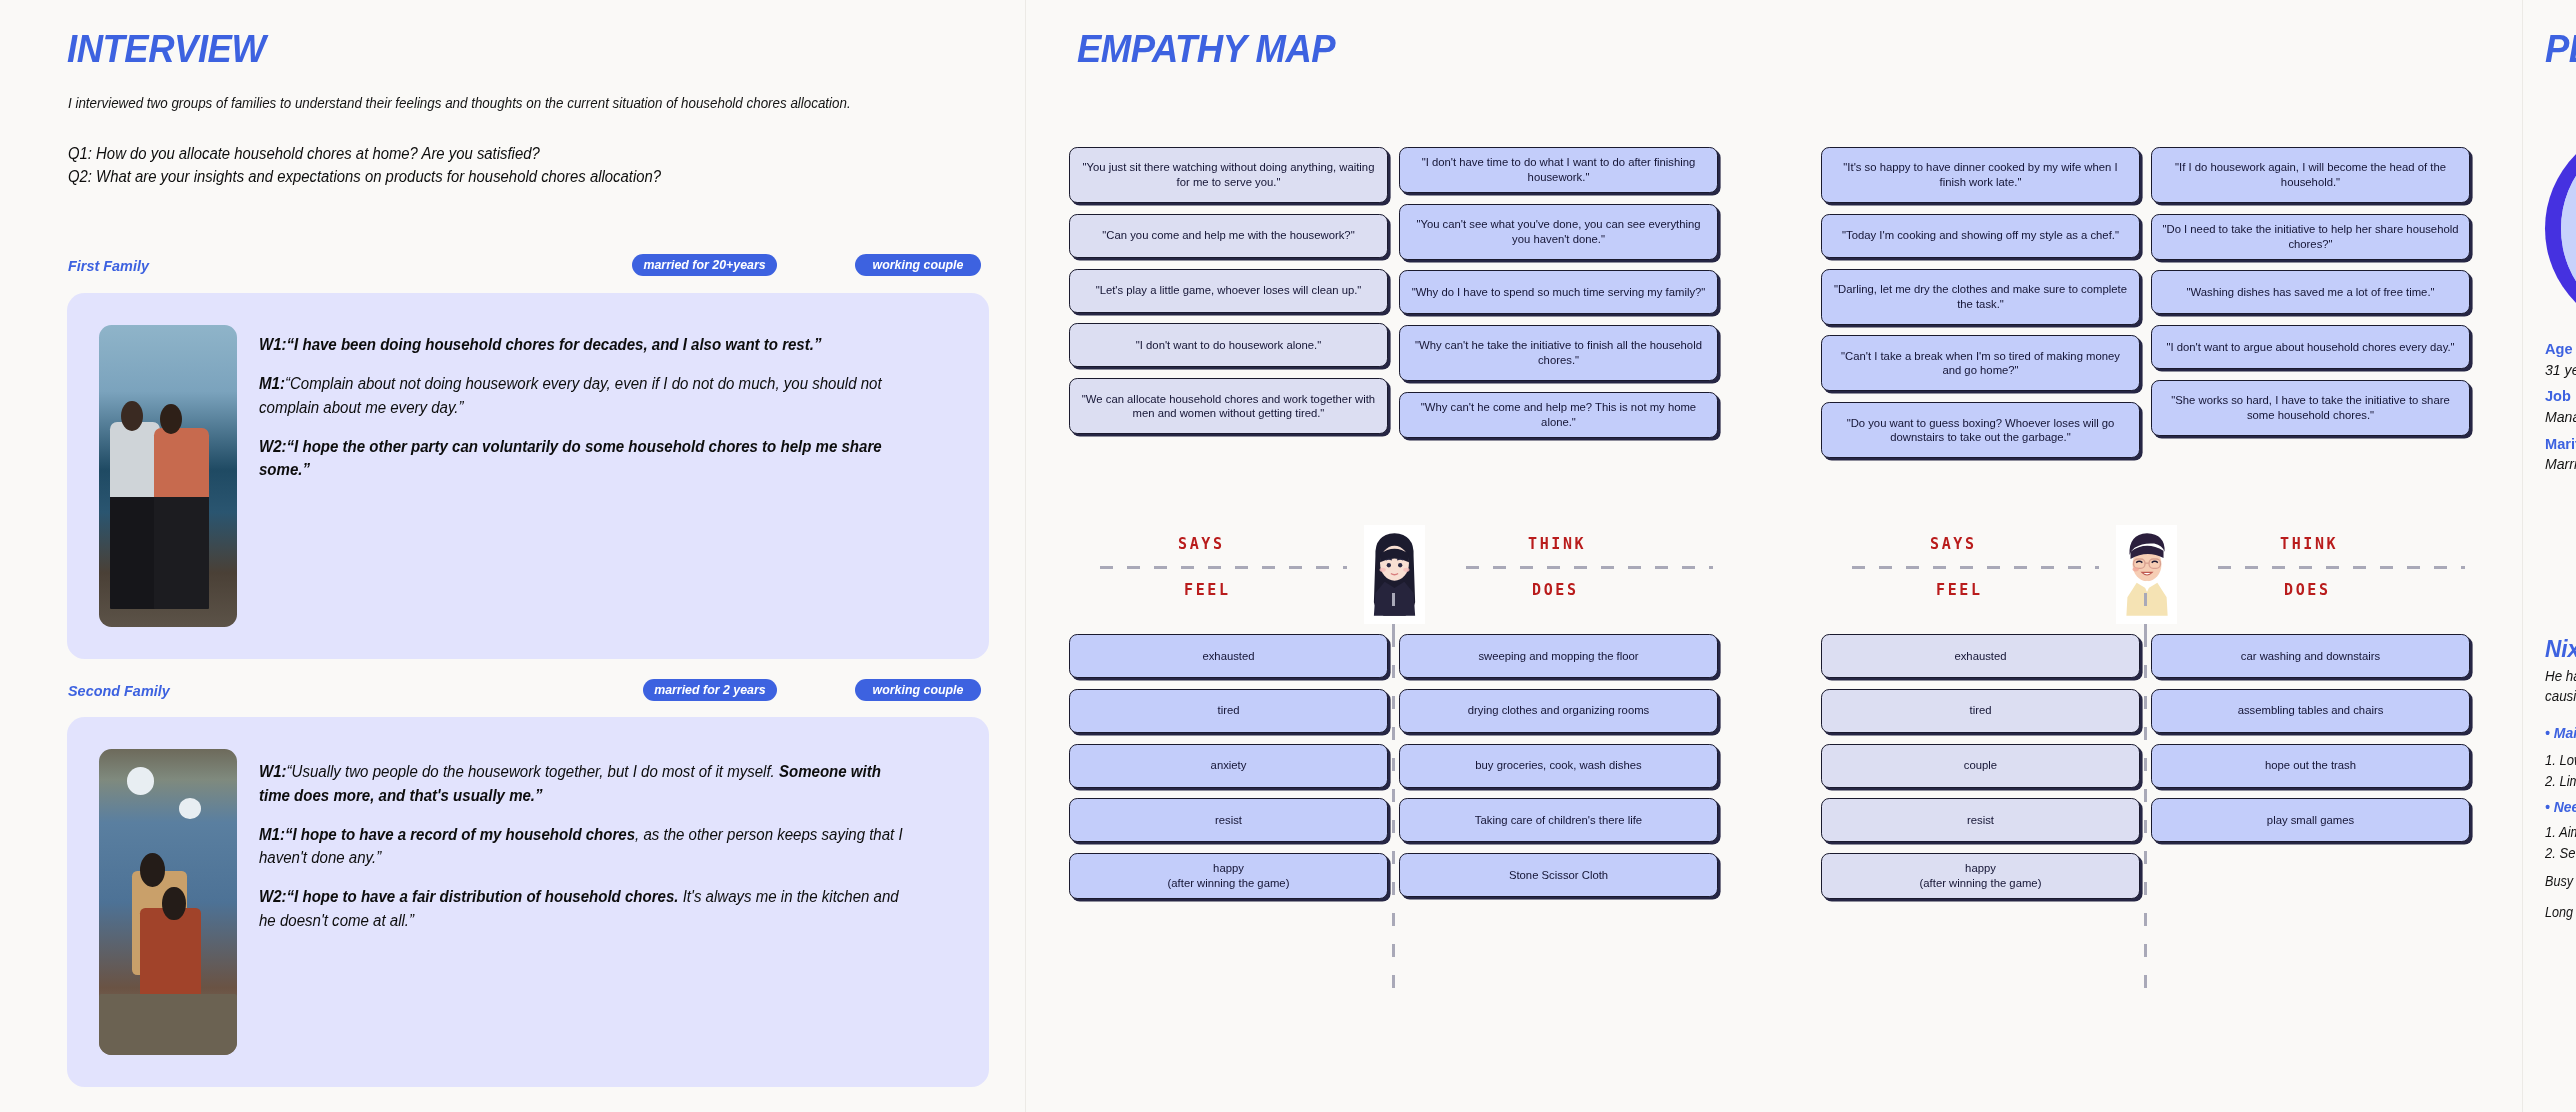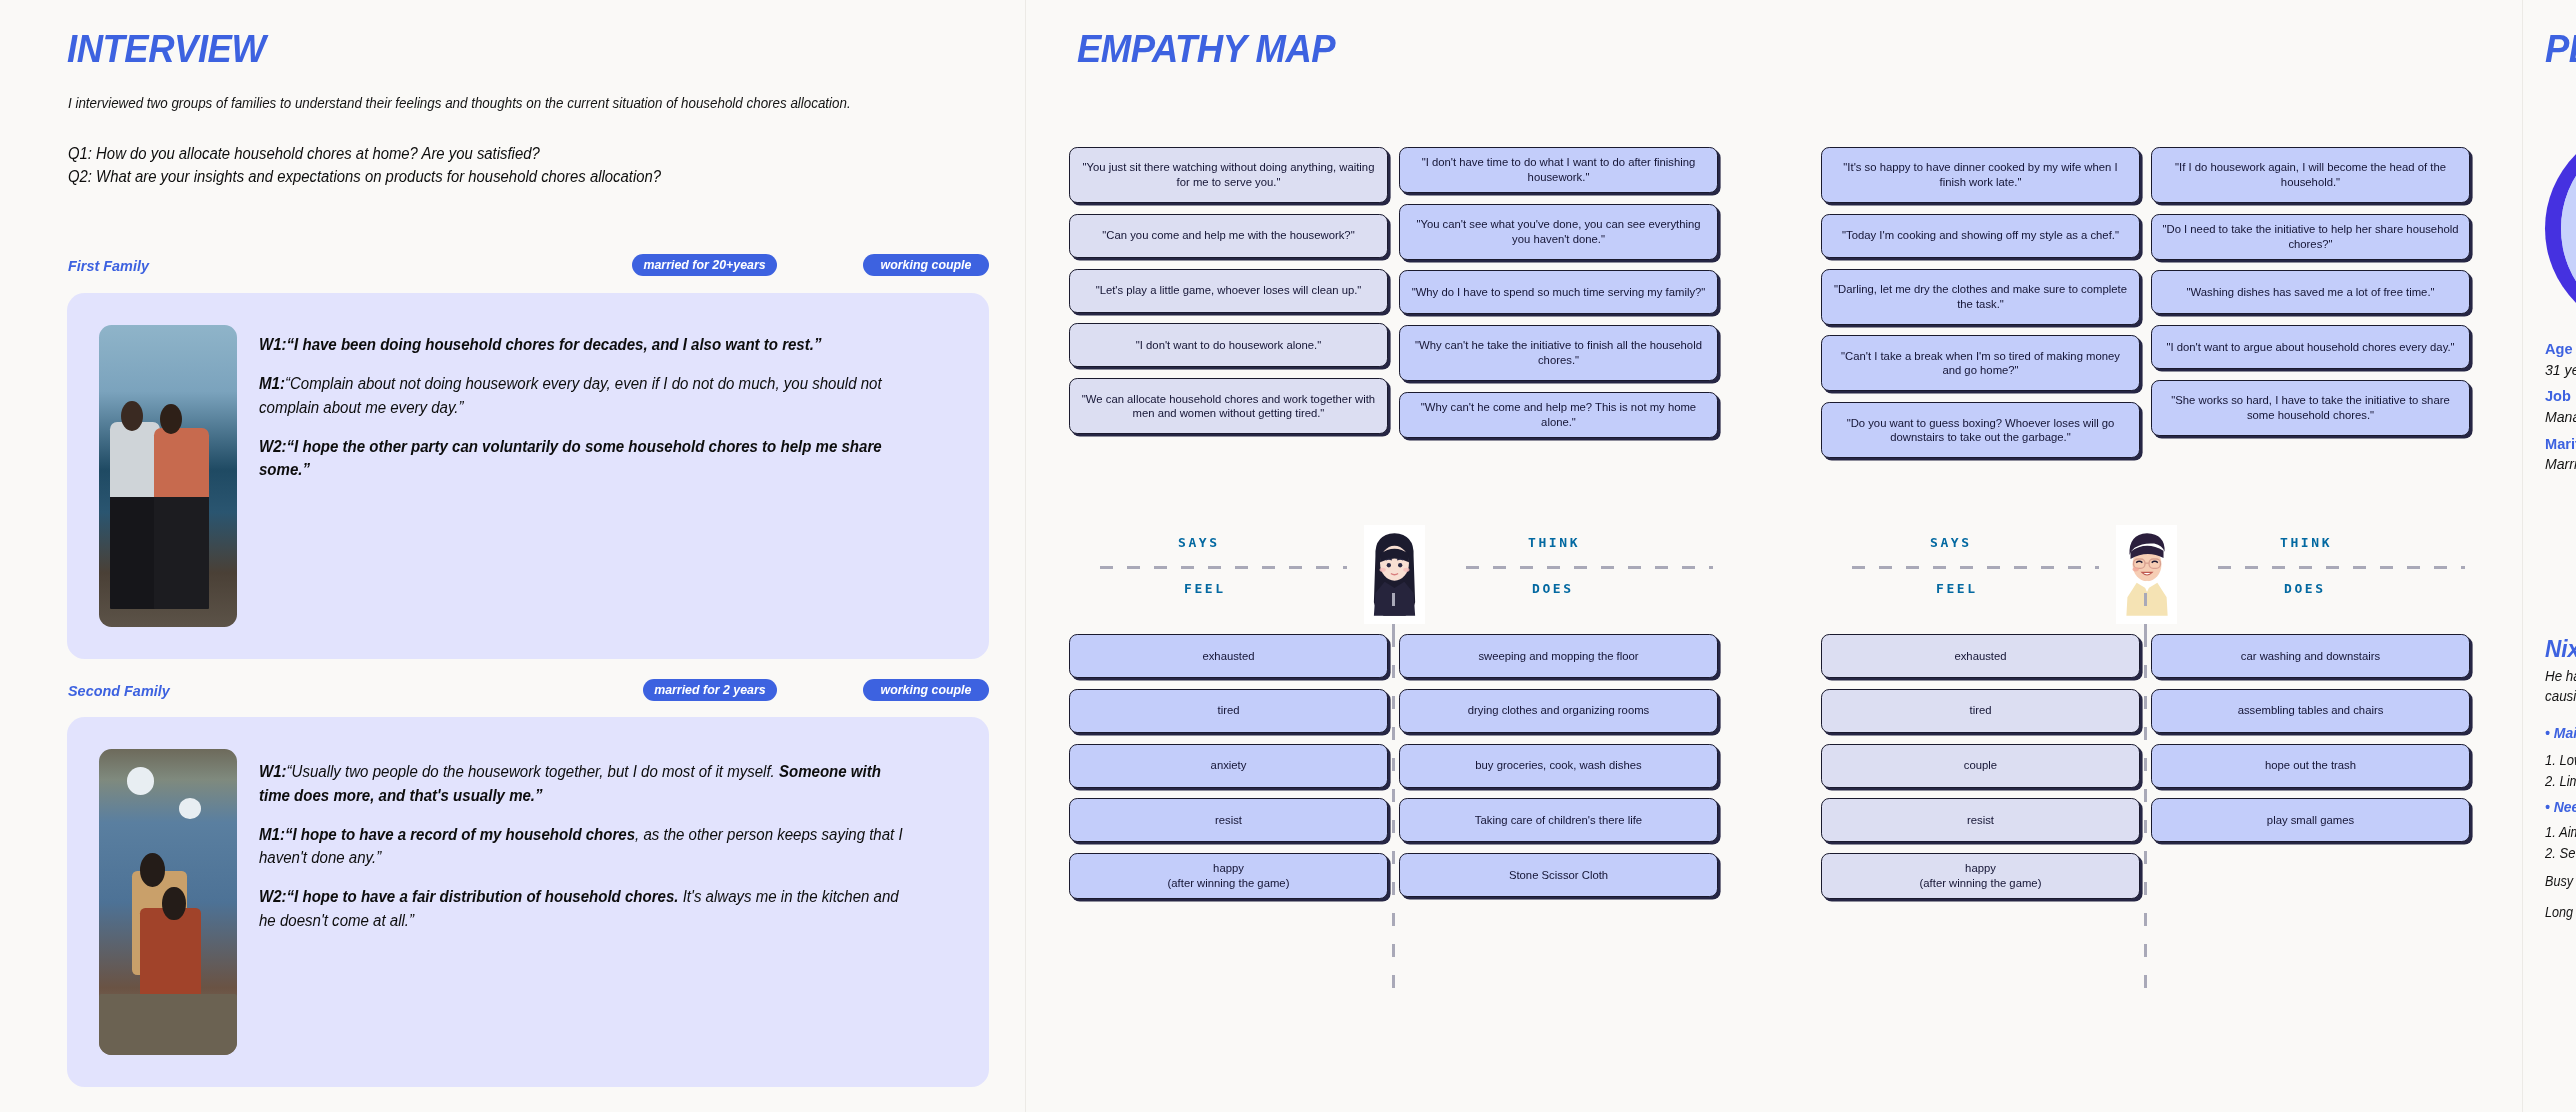--- a/index.html
+++ b/index.html
@@ -47,21 +47,21 @@
     transform: scaleX(0.93); transform-origin: left top;
   }
   .tag {
     position: absolute; top: -3.1px; height: 21.6px;
     background: #3d62e0; border-radius: 11.3px; color: #ffffff;
     font-weight: bold; font-style: italic; font-size: 12.4px;
     display: flex; align-items: center; justify-content: center;
     padding: 0 11.3px; white-space: nowrap;
   }
   .tag-a { right: 212px; }
-  .tag-b { right: 0px; width: 126px; }
+  .tag-b { right: 8px; width: 126px; }
 
   .fam-card {
     position: absolute; left: 0; width: 922px;
     background: #e2e3fd; border-radius: 17.5px;
   }
   #fam1-card { top: 293px; height: 366px; }
   #fam2-card { top: 717px; height: 370px; }
   .fam-photo {
     position: absolute; left: 32px; top: 32px;
     width: 138px; border-radius: 12.4px; overflow: hidden;
@@ -107,21 +107,21 @@
   }
   .note.grey { background: #dcdef2; }
   .note.blue { background: #c3cdfa; }
   .note.h3 { min-height: 56px; }
   .note.h2 { min-height: 44px; }
 
   .emap-axis { position: absolute; left: 0; top: 384px; width: 701px; height: 103px; }
   .axis-word {
     position: absolute;
     font-family: "DejaVu Sans Mono", monospace;
-    font-weight: bold; font-size: 13px; color: #0369a1;
+    font-weight: bold; font-size: 15px; color: #b91c1c;
     letter-spacing: 2.6px;
   }
   .w-says  { left: 109px;  top: 4.1px; }
   .w-think { left: 459px;  top: 4.1px; }
   .w-feel  { left: 115px;  top: 50px; }
   .w-does  { left: 463px;  top: 50px; }
   .axis-dash {
     position: absolute; top: 35px; height: 3.1px;
     background-image: linear-gradient(to right, #a9a9b8 0 13.4px, transparent 13.4px 27px);
     background-size: 27px 3.1px; background-repeat: repeat-x;

